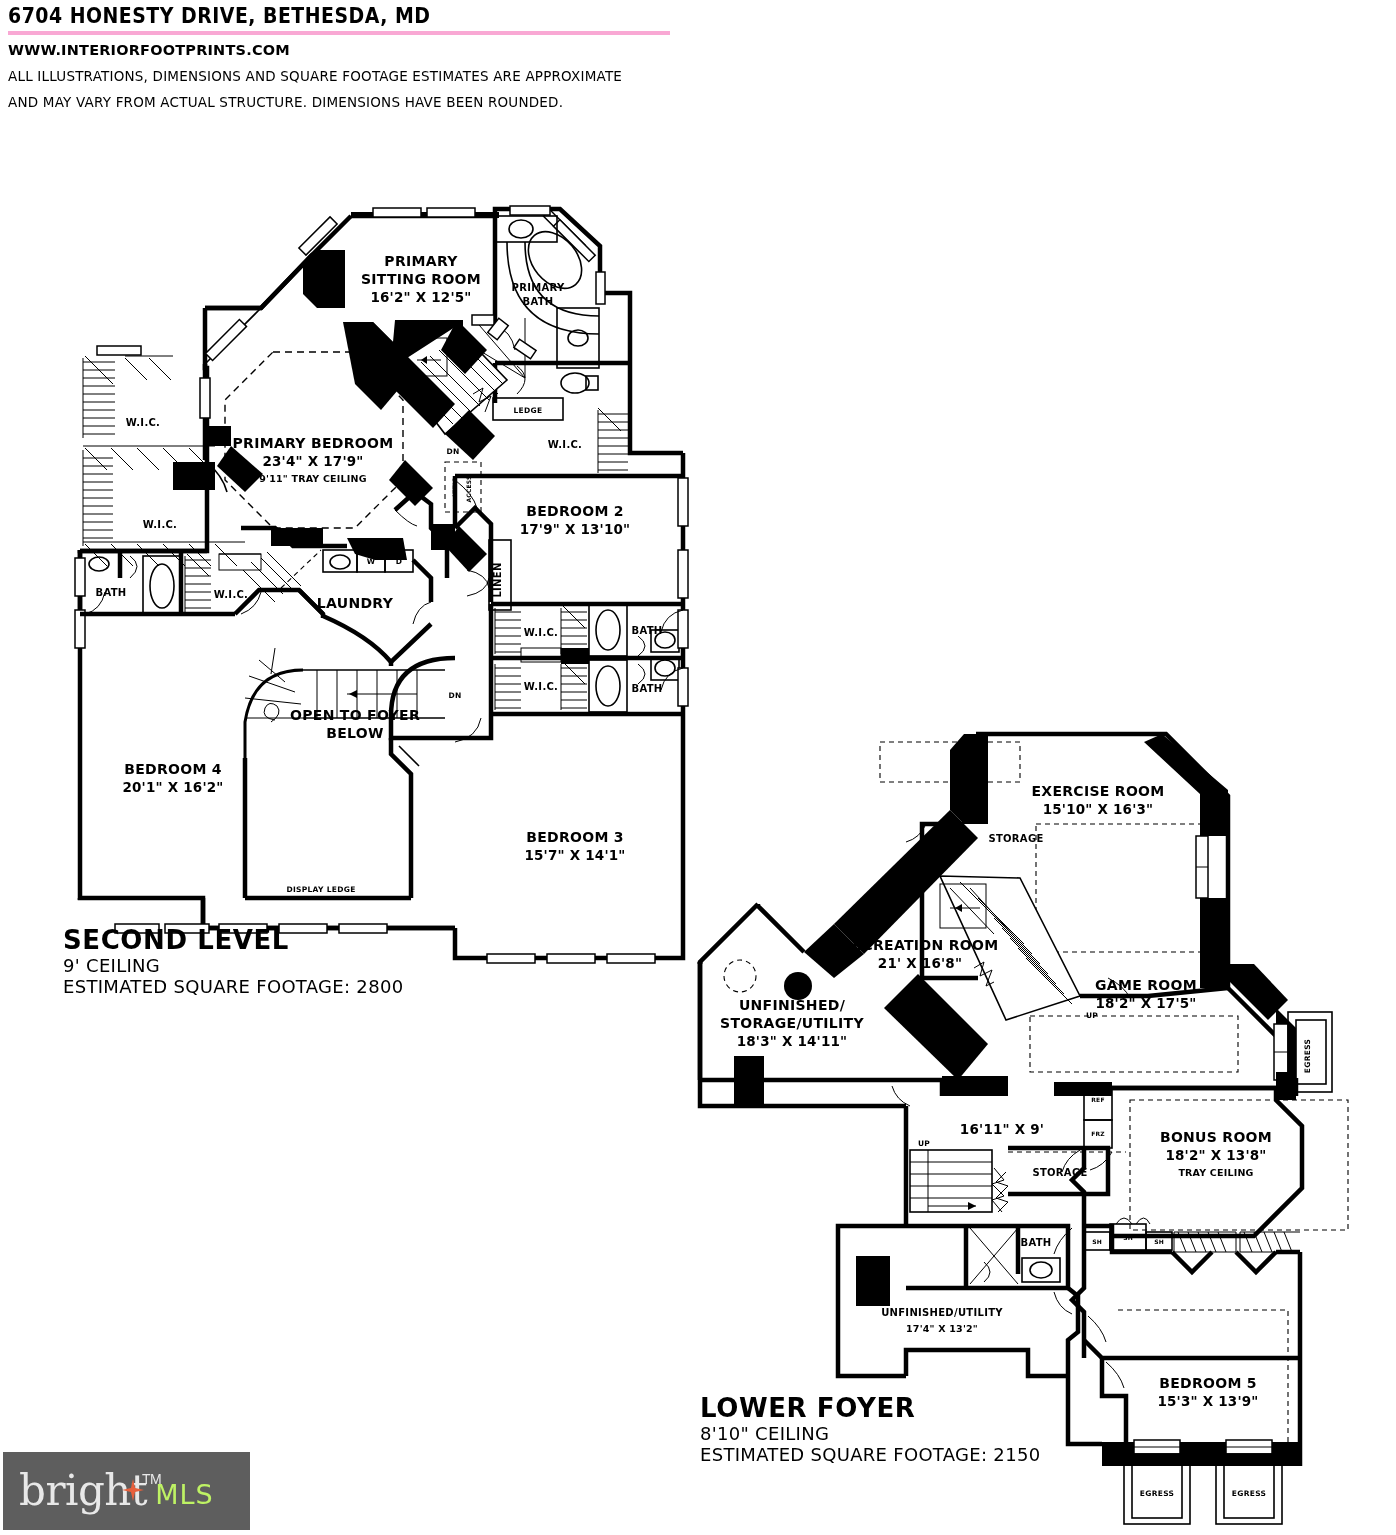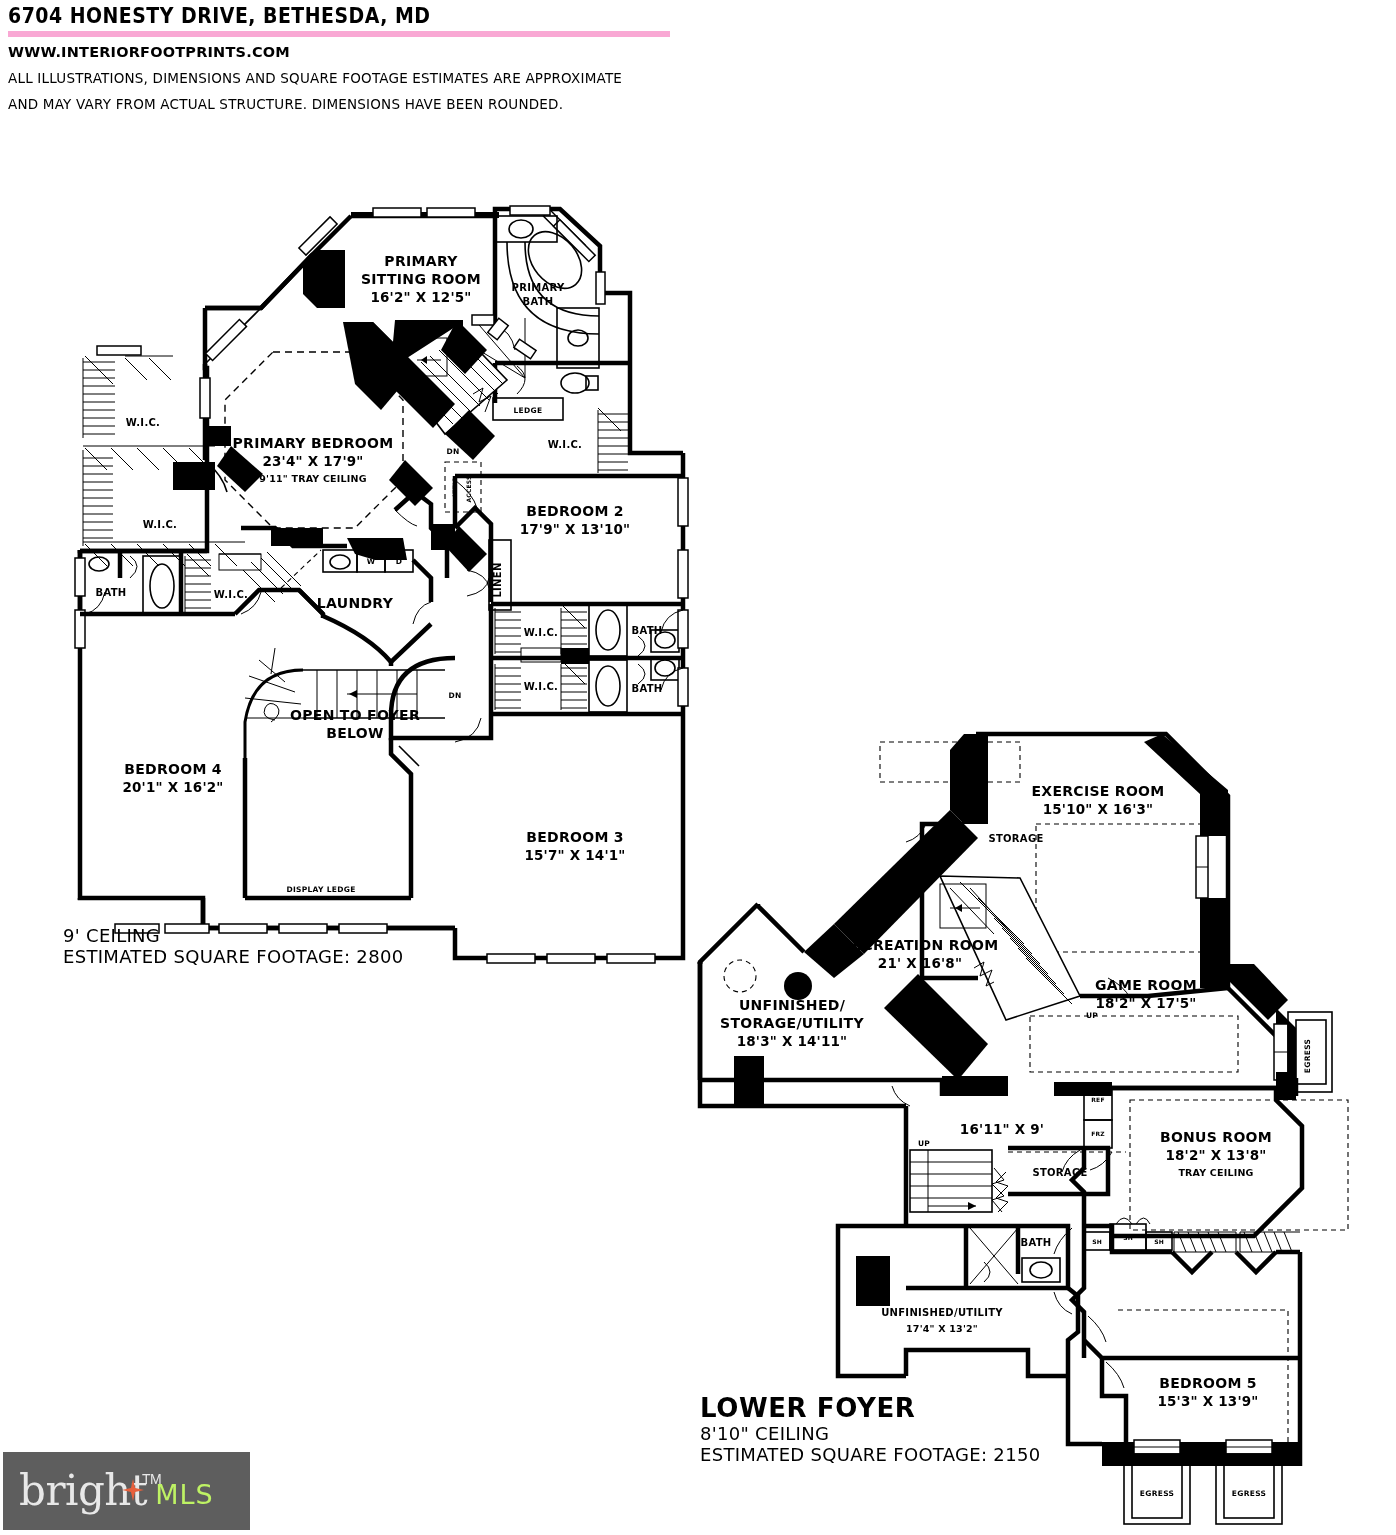--- a/index.html
+++ b/index.html
@@ -12,21 +12,21 @@
     position: relative;
     font-family: "DejaVu Sans", "Liberation Sans", sans-serif;
     color: #000;
     overflow: hidden;
   }
   
   #header { position: absolute; left: 8px; top: 4px; width: 700px; }
   #title-line {
     font-size: 21px; font-weight: 700; letter-spacing: 0.5px;
     padding-bottom: 3px;
-    border-bottom: 6px solid #f9a8d4;
+    border-bottom: 4px solid #f9a8d4;
     width: 662px;
     font-stretch: condensed;
   }
   .meta { font-size: 14.5px; font-weight: 600; letter-spacing: 0.2px; margin-top: 7px; }
   .meta.small { font-size: 13.5px; font-weight: 500; margin-top: 10px; }
   #sqft-main {
     font-size: 21px; font-weight: 600; letter-spacing: 0.4px;
     margin-top: 26px;
   }
   
@@ -468,20 +468,21 @@
   <text class="rm-name" x="118" y="576">BEDROOM 4</text>
   <text class="rm-dim" x="118" y="594">20'1" X 16'2"</text>
   <line class="wall-line" x1="25" y1="700" x2="25" y2="702"></line>
   <rect class="win" x="60" y="726" width="44" height="9"></rect>
   <rect class="win" x="110" y="726" width="44" height="9"></rect>
 
 </svg>
 </div>
 
 <div id="second-caption" class="level-caption">
+  <div class="lvl-name">SECOND LEVEL</div>
   <div class="lvl-sub">9' CEILING</div>
   <div class="lvl-sub">ESTIMATED SQUARE FOOTAGE: 2800</div>
 </div>
 
 <div id="lower-plan">
 <svg width="700" height="800" viewBox="0 0 700 800" xmlns="http://www.w3.org/2000/svg">
 
   <path class="wall-line" d="M288,6 L478,6 L540,68 L540,260"></path>
   <polygon class="wall-thick" points="276,6 300,6 300,96 276,96 262,82 262,22"></polygon>
   <polygon class="wall-thick" points="474,6 540,62 540,108 512,108 512,66 456,14"></polygon>

